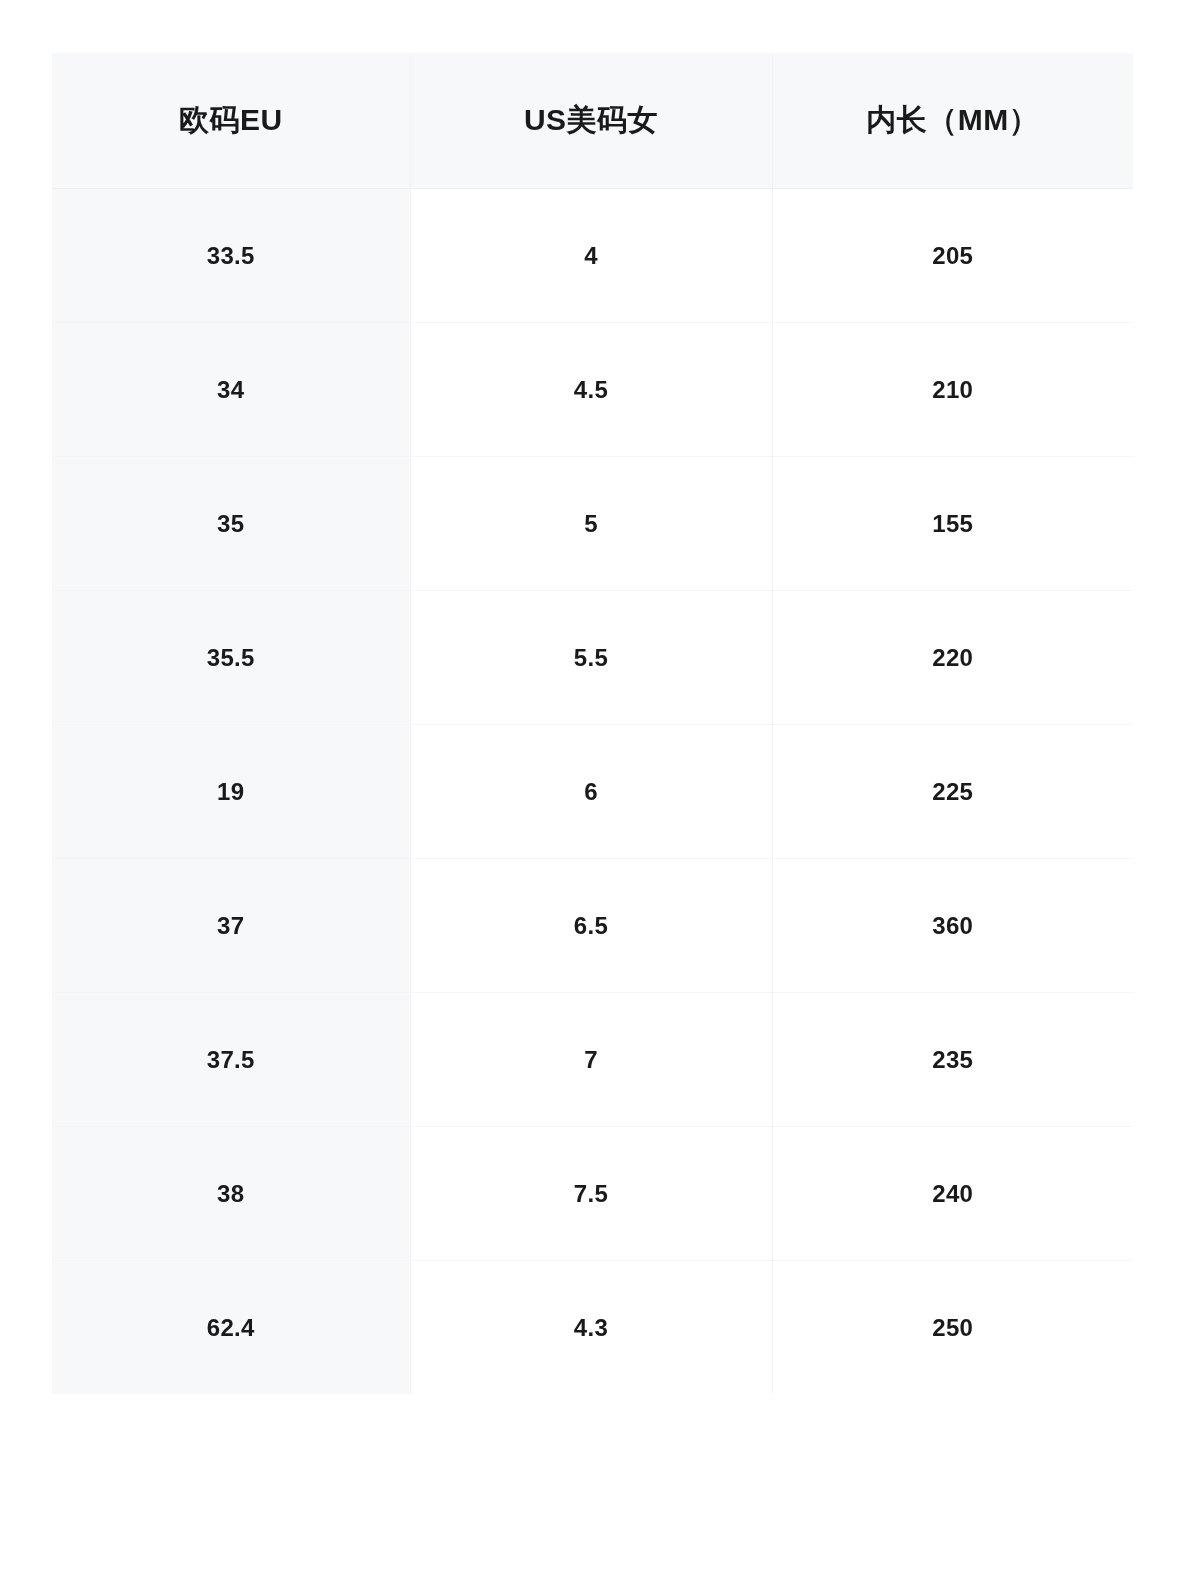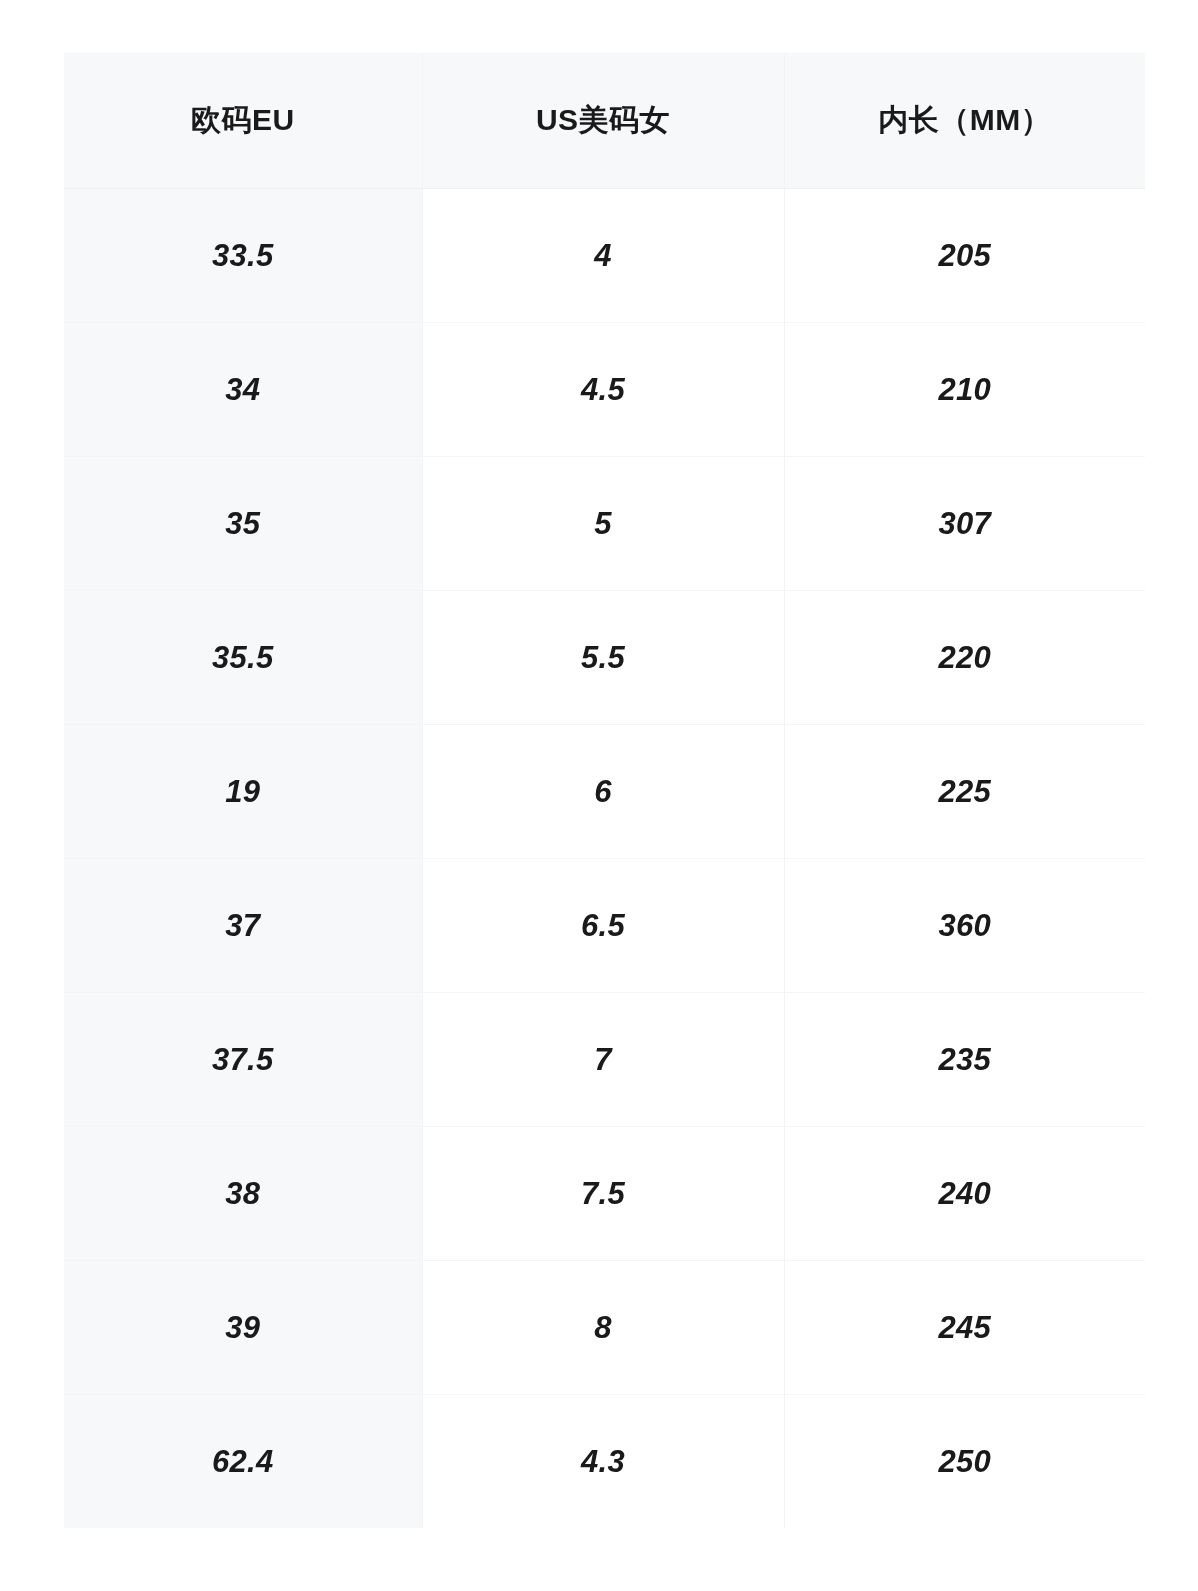--- a/index.html
+++ b/index.html
@@ -18,21 +18,21 @@
     position: relative;
     width: 1198px;
     height: 1591px;
     background: #ffffff;
     overflow: hidden;
   }
 
   
   .size-table {
     position: absolute;
-    left: 64px;
+    left: 52px;
     top: 53px;
     width: 1081px;
     border-collapse: collapse;
     table-layout: fixed;
   }
 
   .size-table col.col-eu  { width: 358px; }
   .size-table col.col-us  { width: 362px; }
   .size-table col.col-mm  { width: 361px; }
 
@@ -58,23 +58,22 @@
     background: #f7f8fa;
     font-size: 30px;
     letter-spacing: 0.5px;
     border-bottom: 1px solid #eef0f3;
   }
 
   
   .size-table tbody td {
     height: 133px;
     background: #ffffff;
-    font-size: 31px;
+    font-size: 24px;
     letter-spacing: 0.3px;
-    font-style: italic;
   }
 
   
   .size-table tbody td.cell-eu {
     background: #f7f8fa;
   }
 
   .size-table tbody tr:last-child td {
     border-bottom: none;
   }
@@ -106,21 +105,21 @@
         <td class="cell-mm">205</td>
       </tr>
       <tr>
         <td class="cell-eu">34</td>
         <td class="cell-us">4.5</td>
         <td class="cell-mm">210</td>
       </tr>
       <tr>
         <td class="cell-eu">35</td>
         <td class="cell-us">5</td>
-        <td class="cell-mm">307</td>
+        <td class="cell-mm">155</td>
       </tr>
       <tr>
         <td class="cell-eu">35.5</td>
         <td class="cell-us">5.5</td>
         <td class="cell-mm">220</td>
       </tr>
       <tr>
         <td class="cell-eu">19</td>
         <td class="cell-us">6</td>
         <td class="cell-mm">225</td>
@@ -134,25 +133,20 @@
         <td class="cell-eu">37.5</td>
         <td class="cell-us">7</td>
         <td class="cell-mm">235</td>
       </tr>
       <tr>
         <td class="cell-eu">38</td>
         <td class="cell-us">7.5</td>
         <td class="cell-mm">240</td>
       </tr>
       <tr>
-        <td class="cell-eu">39</td>
-        <td class="cell-us">8</td>
-        <td class="cell-mm">245</td>
-      </tr>
-      <tr>
         <td class="cell-eu">62.4</td>
         <td class="cell-us">4.3</td>
         <td class="cell-mm">250</td>
       </tr>
     </tbody>
   </table>
 
 </div>
 
 </body></html>

